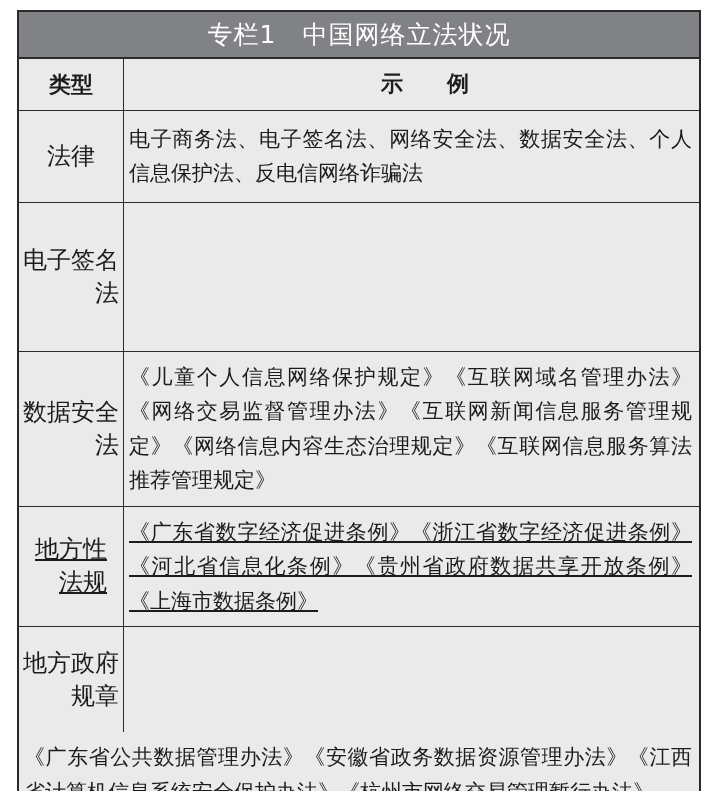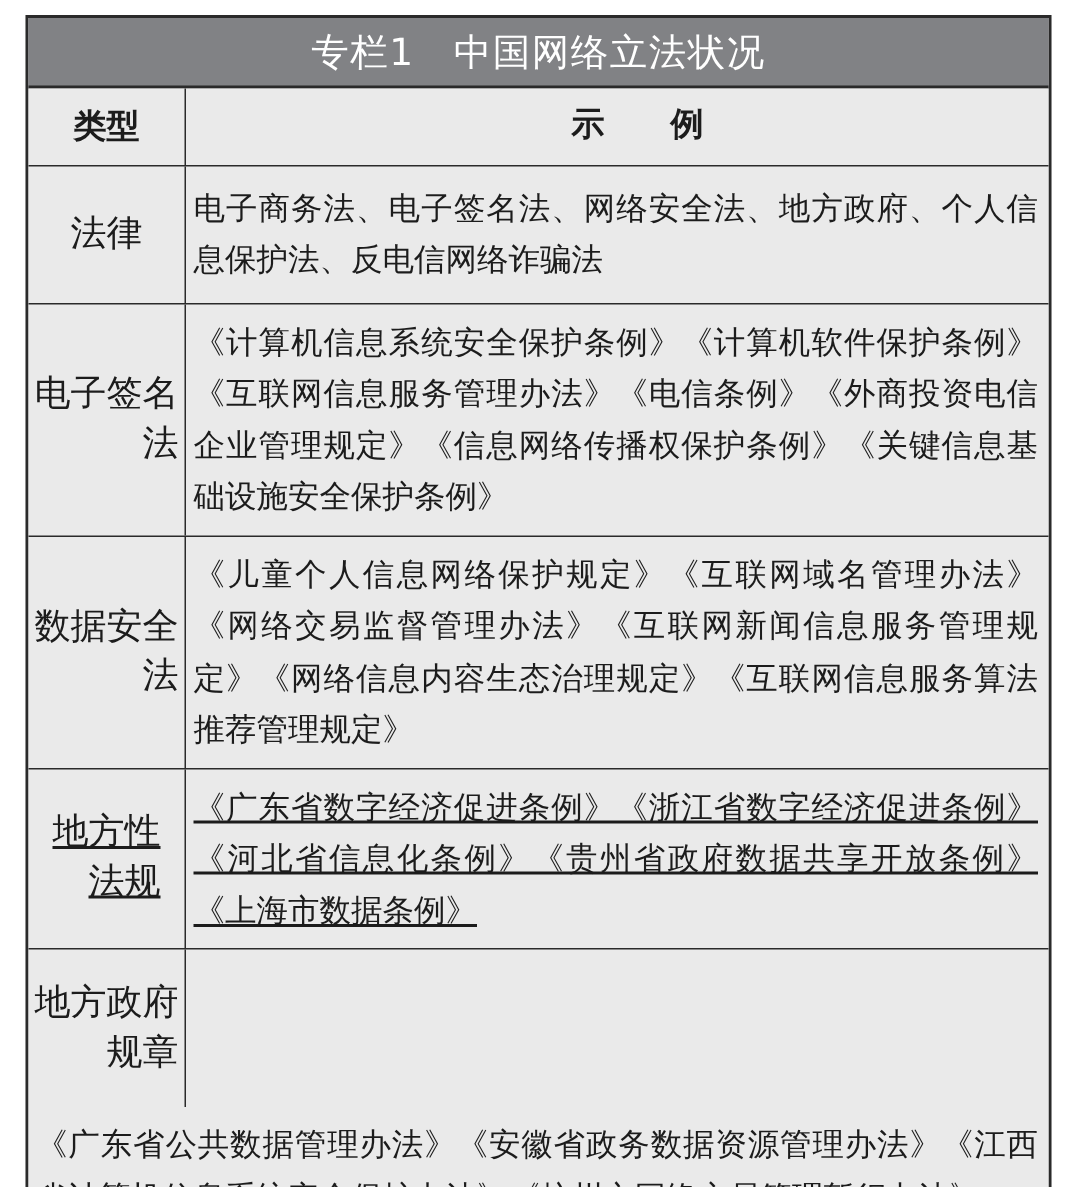--- a/index.html
+++ b/index.html
@@ -95,29 +95,26 @@
   <div class="row header-row">
     <div class="cell-type">类型</div>
     <div class="cell-example">
       <span class="txt">示　　例</span>
     </div>
   </div>
 
   <div class="row r1">
     <div class="cell-type">法律</div>
     <div class="cell-example">
-      <span class="txt">电子商务法、电子签名法、网络安全法、地方政府、个人信息保护法、反电信网络诈骗法</span>
+      <span class="txt">电子商务法、电子签名法、网络安全法、数据安全法、个人信息保护法、反电信网络诈骗法</span>
     </div>
   </div>
 
   <div class="row r2">
     <div class="cell-type">电子签名法</div>
-    <div class="cell-example">
-      <span class="txt">《计算机信息系统安全保护条例》《计算机软件保护条例》《互联网信息服务管理办法》《电信条例》《外商投资电信企业管理规定》《信息网络传播权保护条例》《关键信息基础设施安全保护条例》</span>
-    </div>
   </div>
 
   <div class="row r3">
     <div class="cell-type">数据安全法</div>
     <div class="cell-example">
       <span class="txt">《儿童个人信息网络保护规定》《互联网域名管理办法》《网络交易监督管理办法》《互联网新闻信息服务管理规定》《网络信息内容生态治理规定》《互联网信息服务算法推荐管理规定》</span>
     </div>
   </div>
 
   <div class="row r4">

